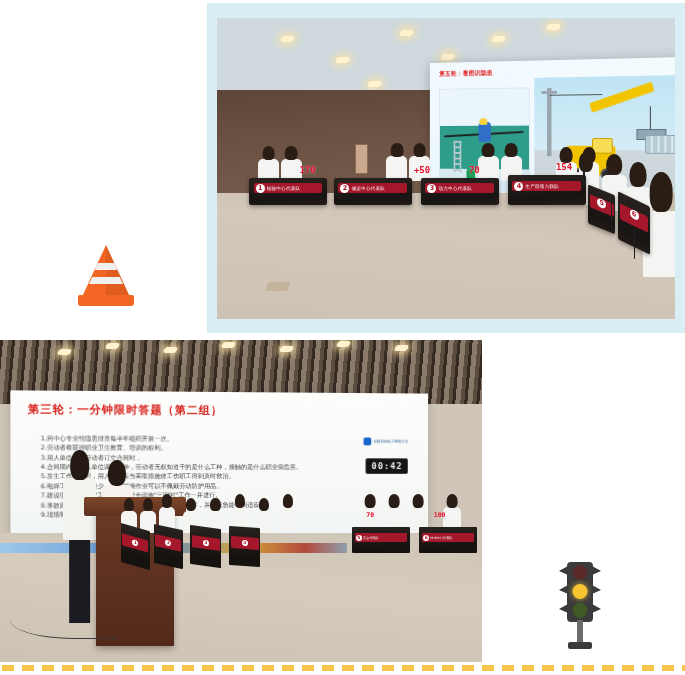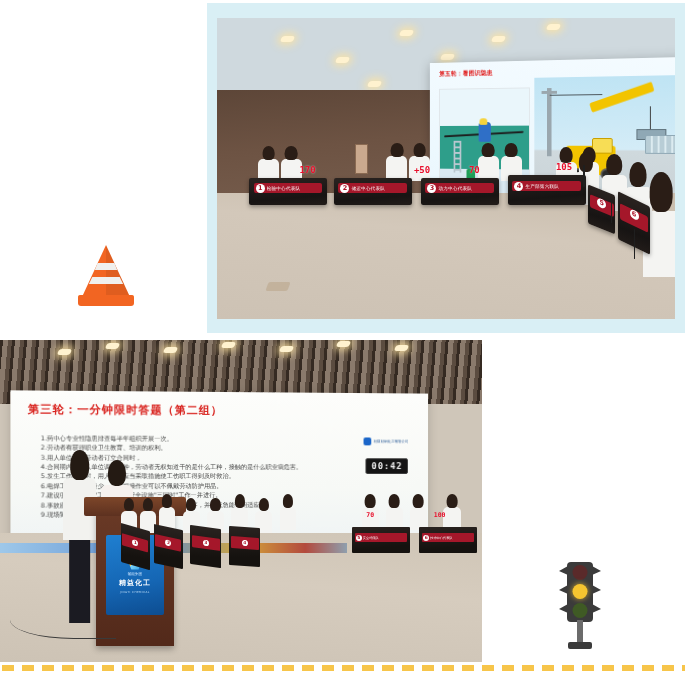--- a/index.html
+++ b/index.html
@@ -514,21 +514,21 @@
         </div>
       </div>
       <div class="score" style="left:55%; top:49%;">70</div>
 
       <div class="desk" style="left:63.5%; top:52%; width:17%; height:10%;">
         <div class="desk-plate">
           <span class="desk-num">4</span>
           <span class="desk-label">生产部第六联队</span>
         </div>
       </div>
-      <div class="score" style="left:74%; top:48%;">105</div>
+      <div class="score" style="left:74%; top:48%;">154</div>
 
       <div class="desk" style="left:81%; top:57%; width:6%; height:13%; transform:skewY(22deg);">
         <div class="desk-plate" style="flex-direction:column; gap:0; padding:0; align-items:center;">
           <span class="desk-num">5</span>
         </div>
       </div>
       <div class="desk" style="left:87.5%; top:60%; width:7%; height:16%; transform:skewY(26deg);">
         <div class="desk-plate" style="flex-direction:column; gap:0; padding:0; align-items:center;">
           <span class="desk-num">6</span>
         </div>
@@ -575,26 +575,20 @@
 
     <div class="stage-floor-b"></div>
     <div class="rail-b"></div>
 
     <div class="speaker m" style="left:13%; top:43%; width:7%; height:19%;"></div>
     <div class="speaker-legs" style="left:16.5%; top:62%; height:26%; width:4.5%;"></div>
     <div class="speaker f" style="left:21%; top:45%; width:6.5%; height:17%;"></div>
 
     <div class="podium">
       <div class="podium-top"></div>
-      <div class="podium-screen">
-        <span class="podium-emblem"></span>
-        <span class="podium-sub">畅能集团</span>
-        <span class="podium-name">精益化工</span>
-        <span class="podium-en">JINGYI CHEMICAL</span>
-      </div>
     </div>
     <div class="cable-floor"></div>
 
     <div class="person" style="left:25%; top:53%; width:3.4%; height:7%;"></div>
     <div class="person" style="left:29%; top:53%; width:3.4%; height:7%;"></div>
     <div class="person" style="left:33%; top:52%; width:3.4%; height:7%;"></div>
     <div class="person" style="left:38%; top:53%; width:3.4%; height:7%;"></div>
     <div class="person" style="left:43%; top:53%; width:3.4%; height:7%;"></div>
     <div class="person" style="left:48%; top:52%; width:3.4%; height:7%;"></div>
     <div class="person" style="left:53%; top:53%; width:3.4%; height:7%;"></div>

